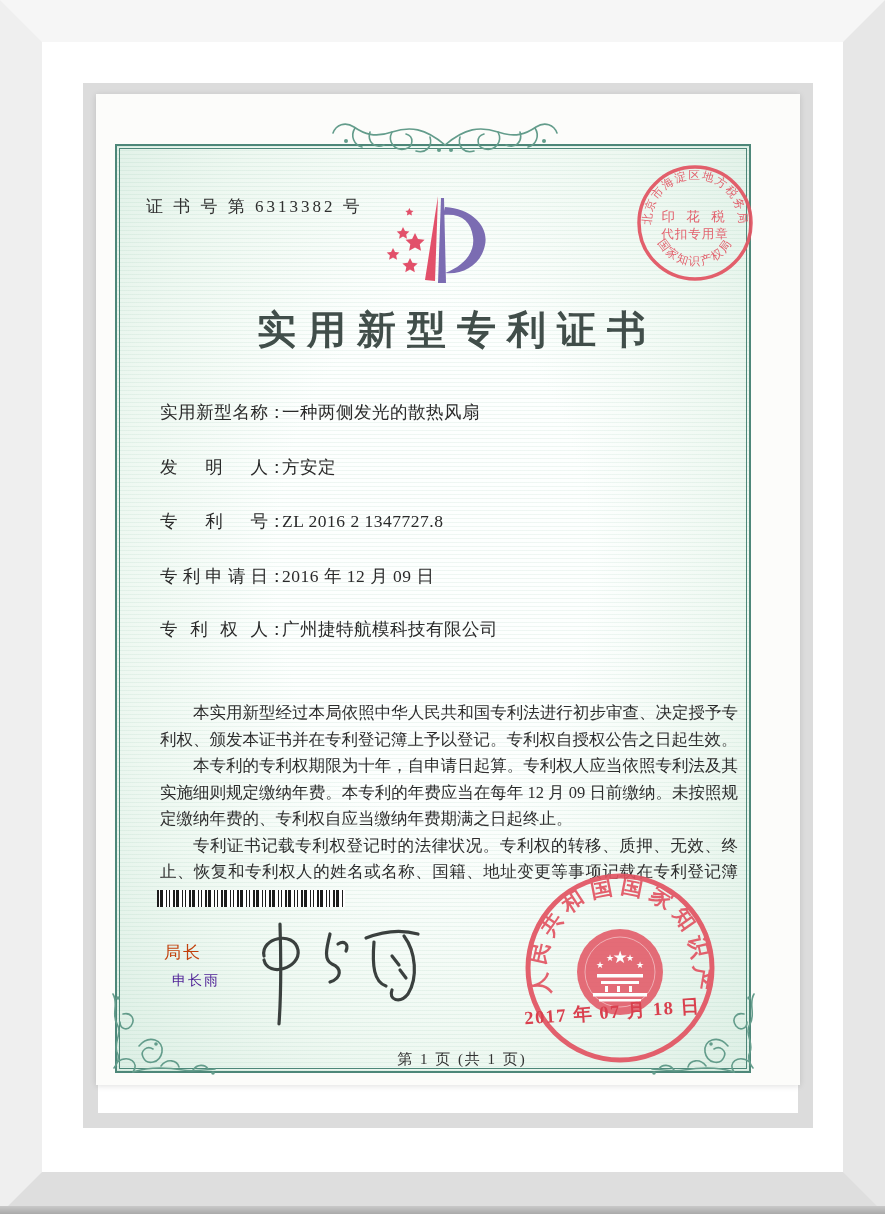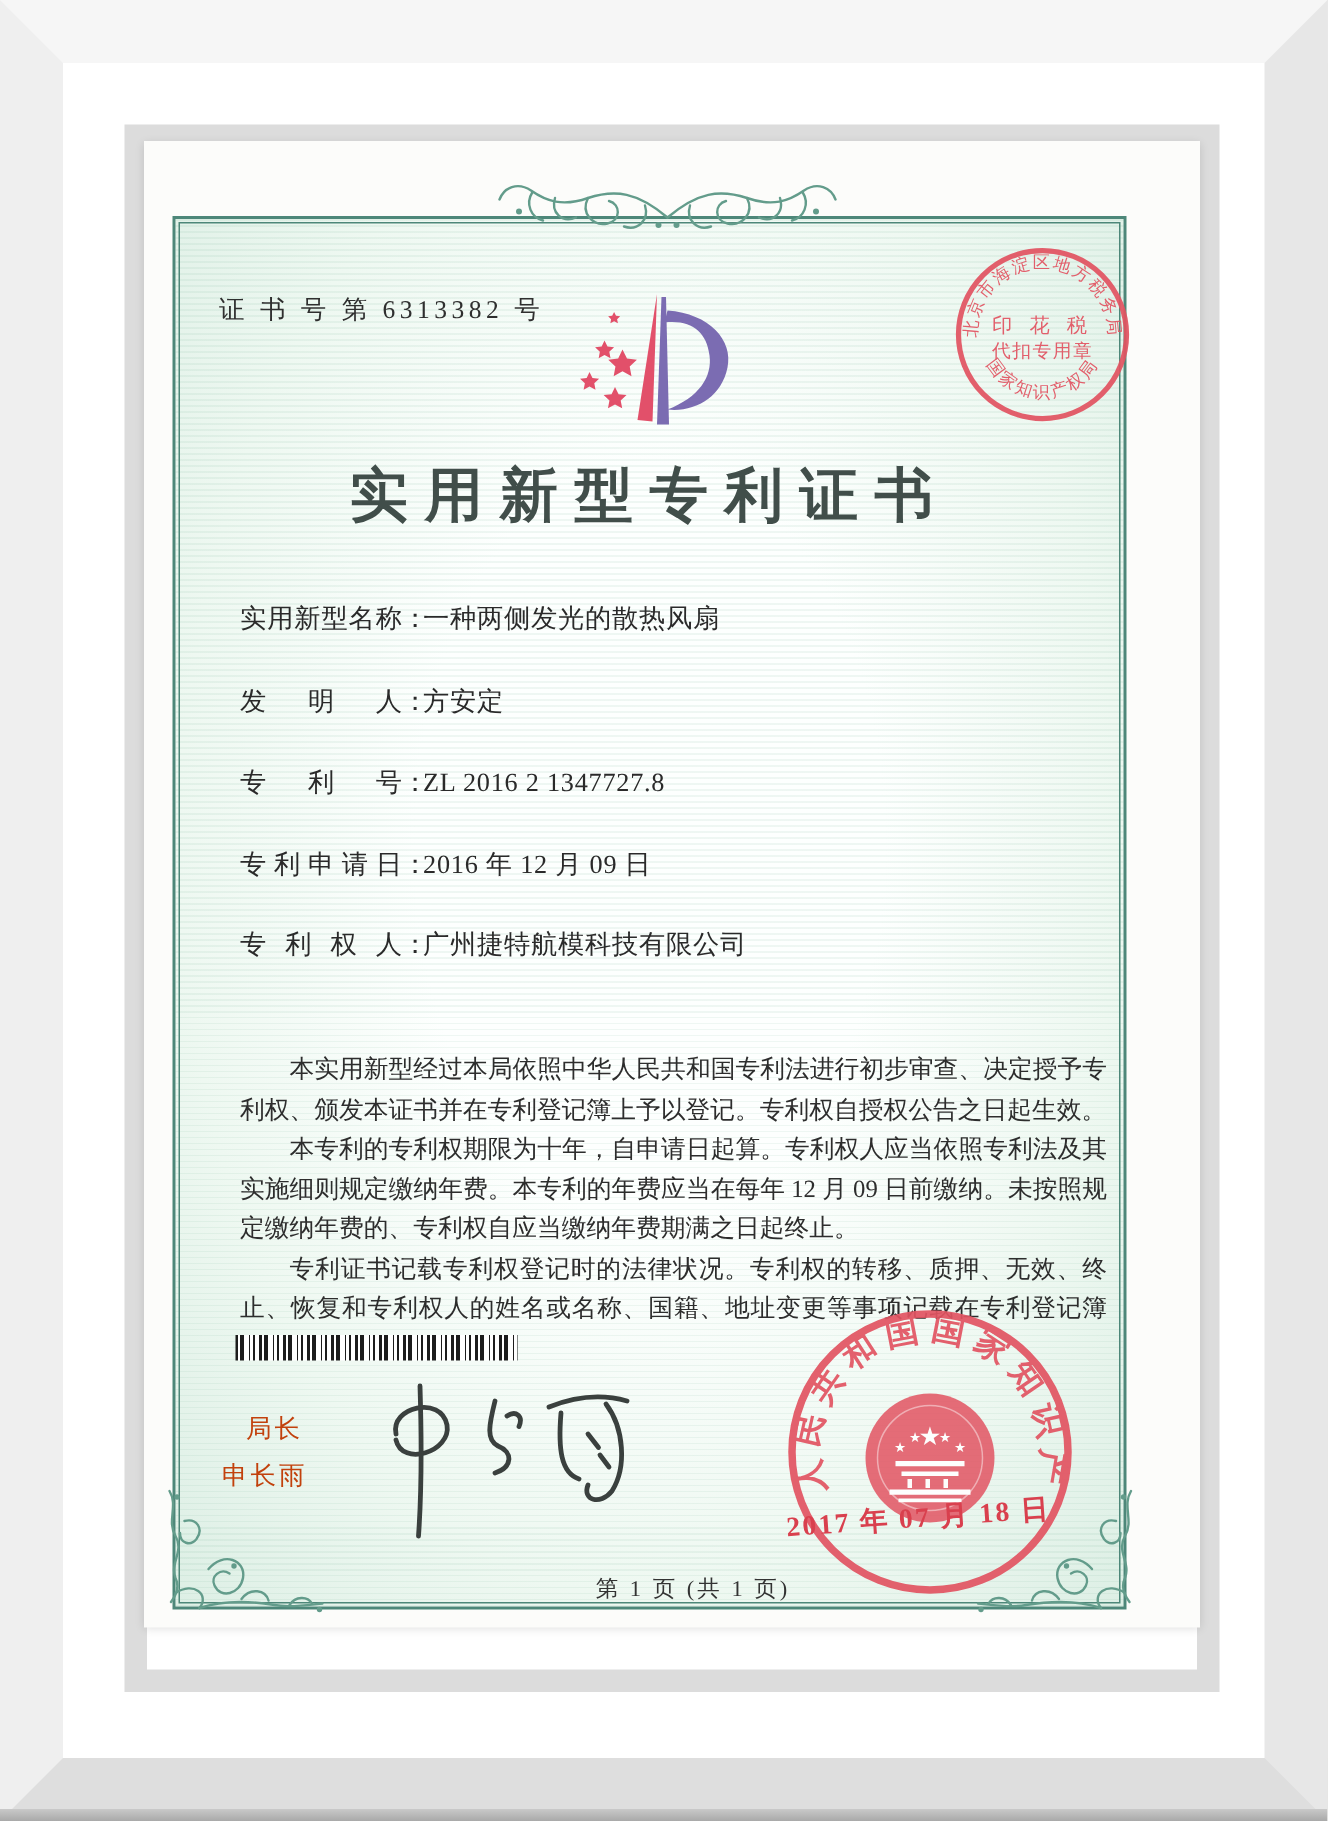--- a/index.html
+++ b/index.html
@@ -19,40 +19,40 @@
     background:#fcfcfa;box-shadow:0 1px 6px rgba(0,0,0,.13);}
   .border-box{position:absolute;left:19px;top:50px;width:636px;height:929px;
     box-sizing:border-box;border:2.5px solid #4d8779;
     background:
       repeating-linear-gradient(0deg, rgba(110,175,145,.10) 0 1px, rgba(0,0,0,0) 1px 4px),
       radial-gradient(ellipse at 50% 45%, #fdfffe 35%, #eef8f1 70%, #ddefe5 100%);}
   .border-inner{position:absolute;inset:2px;border:1px solid #4d8779;}
 
   .cert-no{position:absolute;left:50px;top:101px;font-size:17px;letter-spacing:3px;color:#2f2f2f;z-index:3;}
   .cert-title{position:absolute;left:19px;top:209px;width:636px;text-align:center;
-    font-size:39px;font-weight:700;letter-spacing:11px;color:#414e4a;z-index:3;}
+    font-size:39px;font-weight:700;letter-spacing:11px;color:#414e4a;z-index:3;padding-left:24px;}
 
   .logo{position:absolute;left:279px;top:99px;z-index:3;}
   .tax-stamp{position:absolute;left:539px;top:69px;z-index:3;opacity:.93;}
 
   .field{position:absolute;left:64px;right:40px;font-size:17.5px;color:#2a2a2a;z-index:3;white-space:nowrap;}
   .flabel{display:inline-block;width:108px;text-align:justify;text-align-last:justify;vertical-align:bottom;}
   .fcolon{display:inline-block;width:14px;}
   .fvalue{letter-spacing:.5px;}
 
   .body-text{position:absolute;left:64px;top:606px;width:578px;z-index:3;
     font-size:16.5px;line-height:26.5px;color:#2d2d2d;text-align:justify;}
   .body-text p{margin:0;text-indent:2em;}
 
   .barcode{position:absolute;left:61px;top:796px;width:188px;height:17px;z-index:3;
     background:repeating-linear-gradient(90deg,
       #1c1c1c 0 2px,#fff 2px 3px,#1c1c1c 3px 6px,#fff 6px 9px,
       #1c1c1c 9px 10px,#fff 10px 12px,#1c1c1c 12px 13px,#fff 13px 16px);}
   .officer-role{position:absolute;left:68px;top:847px;font-size:17px;letter-spacing:2px;color:#c2410c;z-index:3;}
-  .officer-name{position:absolute;left:52px;top:878px;font-size:17px;letter-spacing:2px;color:#c2410c;z-index:3;}
+  .officer-name{position:absolute;left:76px;top:878px;font-size:14px;letter-spacing:2px;color:#4c1d95;z-index:3;}
   .signature{position:absolute;left:150px;top:822px;z-index:3;}
 
   .seal{position:absolute;left:427px;top:777px;z-index:4;opacity:.92;}
   .seal-date{position:absolute;left:428px;top:905px;z-index:5;color:#d9404e;
     font-size:18.5px;letter-spacing:1.5px;transform:rotate(-4deg);font-weight:600;}
 
   .footer{position:absolute;left:19px;top:956px;width:636px;text-align:center;
     font-size:15px;letter-spacing:2px;color:#333;z-index:3;margin-left:29px;}
 
   .flourish-top{position:absolute;left:234px;top:24px;z-index:2;}

